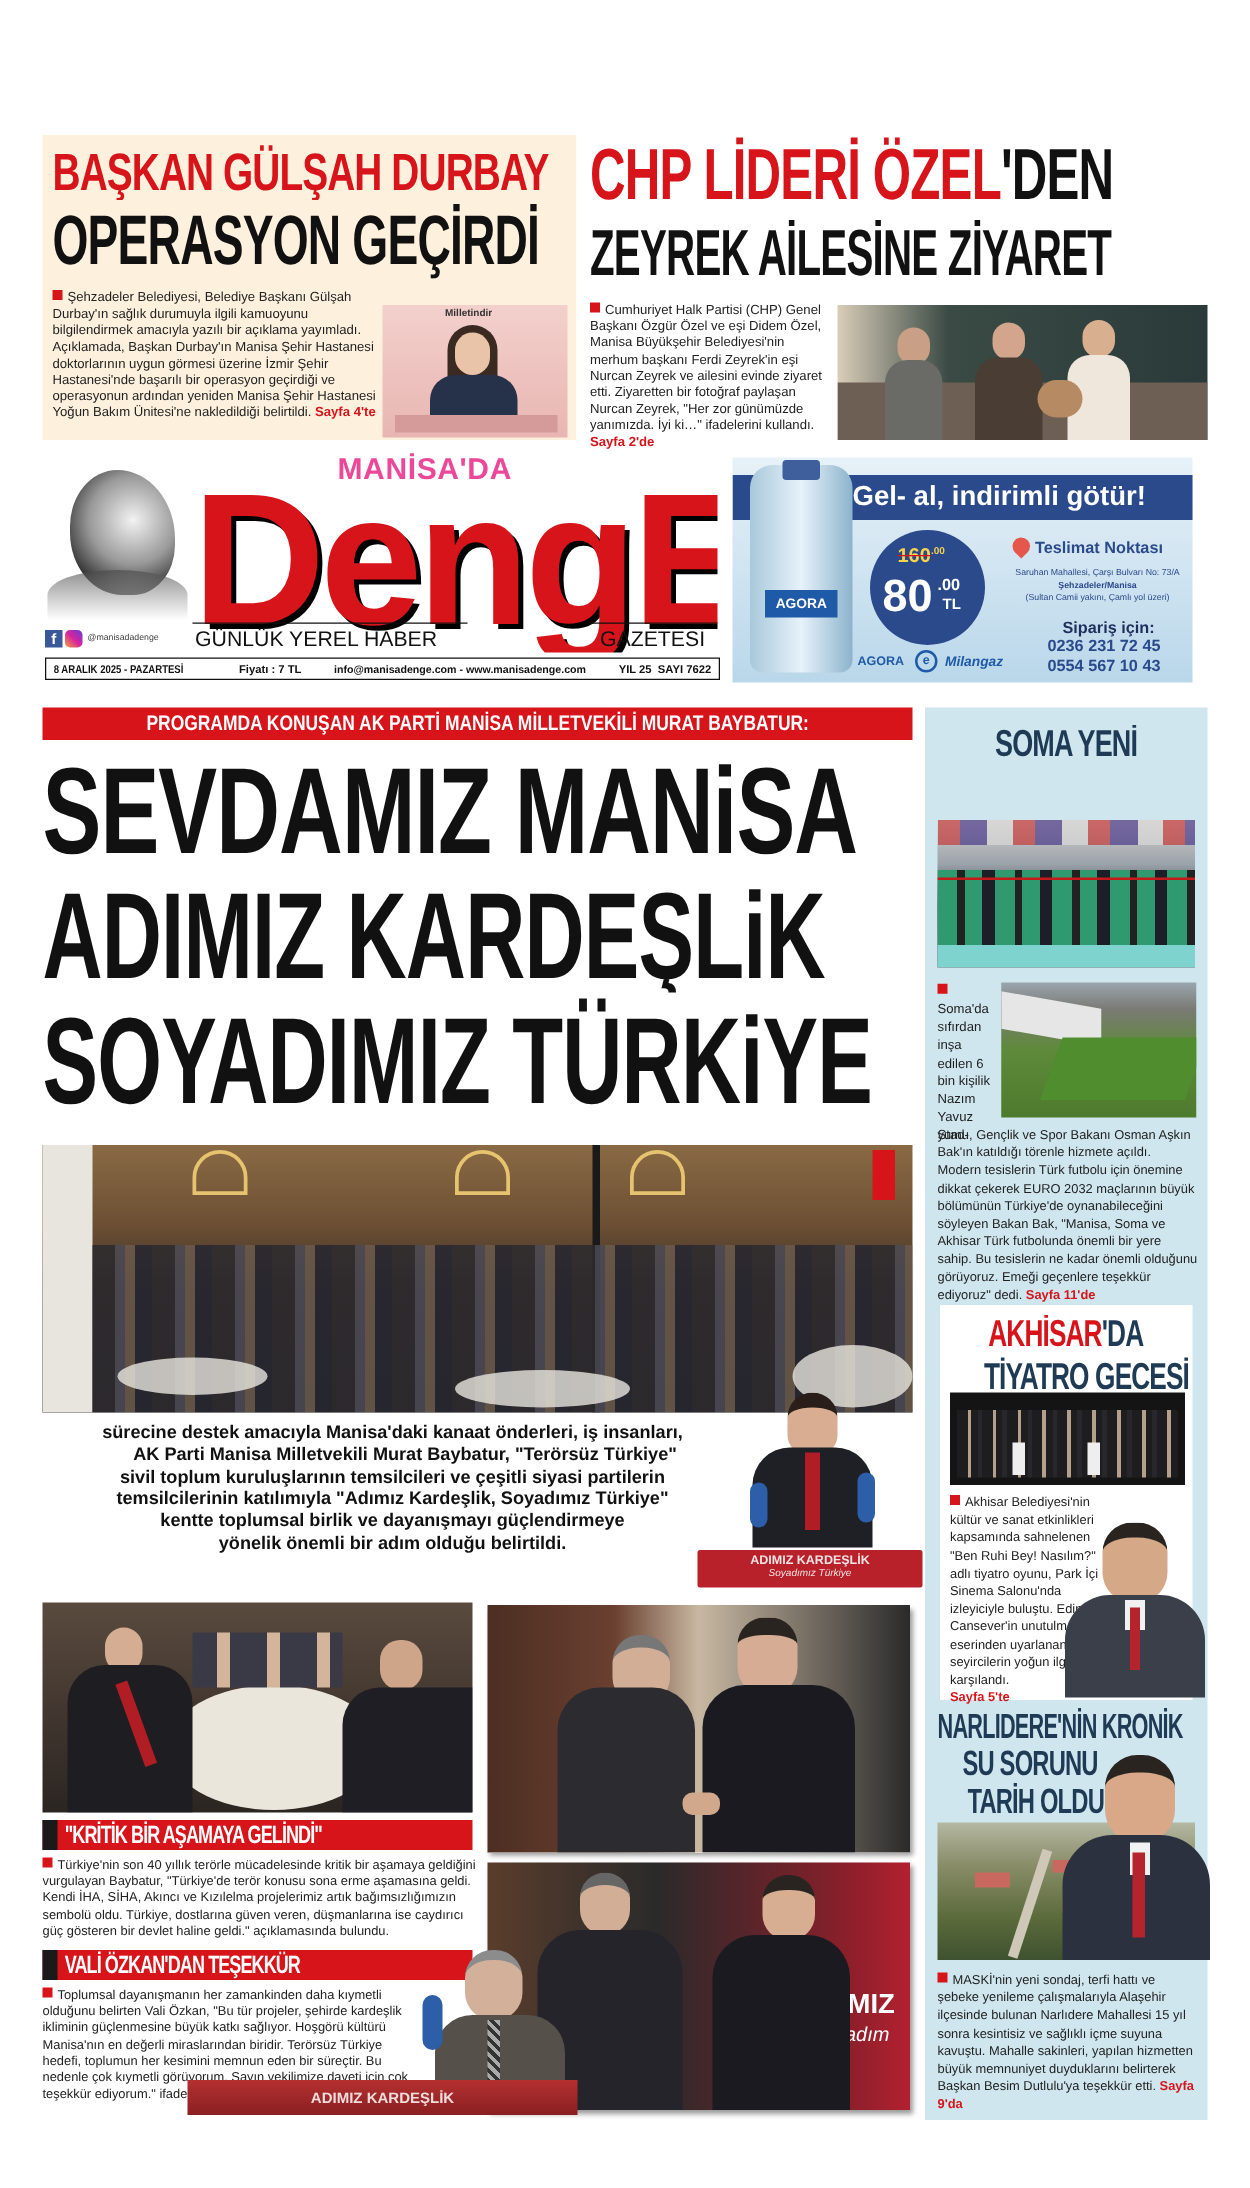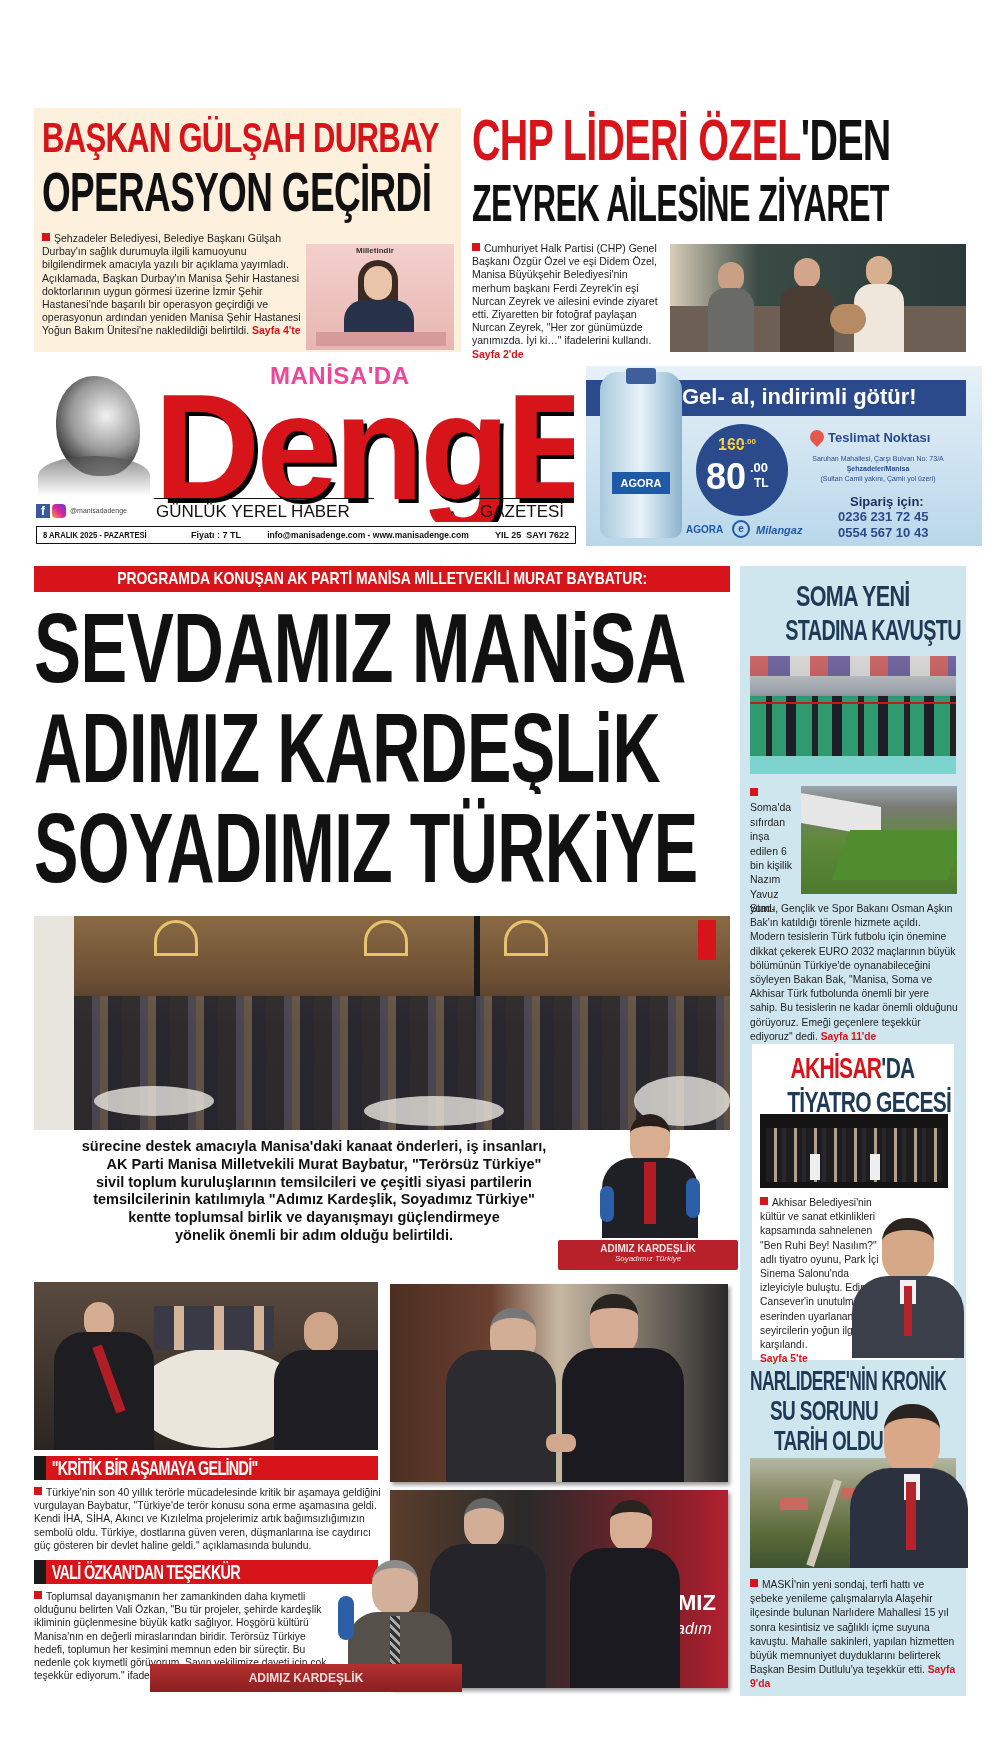--- a/index.html
+++ b/index.html
@@ -84,21 +84,21 @@
   <div class="abs" style="left:446px;top:140px;font-size:17px;color:#111;">GAZETESİ</div>
 
   <div class="abs" style="left:2px;top:164px;width:540px;height:18px;border:1.5px solid #111;display:flex;align-items:center;justify-content:space-between;padding:0 6px;font-size:9px;font-weight:bold;color:#111;">
     <span style="transform:scaleX(0.85);transform-origin:left;display:inline-block;">8 ARALIK 2025 - PAZARTESİ</span>
     <span>Fiyatı : 7 TL</span>
     <span style="font-size:8.5px;">info@manisadenge.com - www.manisadenge.com</span>
     <span><span>YIL 25</span>&nbsp;&nbsp;<span>SAYI 7622</span></span>
   </div>
 </div>
 
-<div class="abs" style="left:586px;top:366px;width:396px;height:180px;background:linear-gradient(180deg,#e7f1f8,#b9d7ea);overflow:hidden;">
+<div class="abs" style="left:586px;top:366px;width:368px;height:180px;background:linear-gradient(180deg,#e7f1f8,#b9d7ea);overflow:hidden;">
   <div class="abs" style="left:0;top:14px;width:380px;height:36px;background:#2b4a8c;"></div>
   <div class="abs" style="left:96px;top:18px;font-size:22px;font-weight:900;color:#fff;">Gel- al, indirimli götür!</div>
 
   <div class="abs" style="left:14px;top:6px;width:82px;height:166px;border-radius:18px 18px 10px 10px;background:linear-gradient(90deg,#a9c8db,#e7f2fa 50%,#8cb3cc);">
     <div class="abs" style="left:26px;top:-4px;width:30px;height:16px;background:#3e5f9c;border-radius:3px;"></div>
     <div class="abs" style="left:12px;top:100px;width:58px;height:22px;background:#1f5aa8;color:#fff;font-size:11px;font-weight:bold;text-align:center;line-height:22px;">AGORA</div>
   </div>
 
   <div class="abs" style="left:110px;top:58px;width:92px;height:92px;border-radius:50%;background:#2b4a8c;color:#fff;">
     <div class="abs" style="left:22px;top:12px;font-size:16px;color:#f7d24b;font-weight:bold;">
@@ -217,23 +217,20 @@
 <div class="abs" style="left:150px;top:1664px;width:312px;height:28px;background:linear-gradient(#b53030,#8a1f22);text-align:center;">
   <span style="font-size:12px;font-weight:bold;color:#f1dcdc;line-height:28px;">ADIMIZ KARDEŞLİK</span>
 </div>
 
 <div class="abs" style="left:740px;top:566px;width:226px;height:1130px;background:#cfe6ef;"></div>
 
 <div class="abs" style="left:740px;top:566px;width:226px;">
   <div style="text-align:center;margin-top:14px;height:30px;overflow:hidden;">
     <span class="cond navy" style="font-size:30px;line-height:32px;transform:scaleX(0.72);transform-origin:center top;">SOMA YENİ</span>
   </div>
-  <div style="text-align:center;margin-top:4px;height:32px;overflow:hidden;">
-    <span class="cond navy" style="font-size:30px;line-height:32px;transform:scaleX(0.66);transform-origin:center top;">STADINA KAVUŞTU</span>
-  </div>
 </div>
 <div class="photo" style="left:750px;top:656px;width:206px;height:118px;background:linear-gradient(180deg,#d7d3cf 0%,#9aa2aa 30%,#2a2a2e 60%,#5a6a6a 100%);">
   <div class="abs" style="left:0;top:0;width:206px;height:20px;background:repeating-linear-gradient(90deg,#c43a3a 0 18px,#4a3a8a 18px 40px,#d8d8d8 40px 60px);opacity:0.7;"></div>
   <div class="abs" style="left:0;top:40px;width:206px;height:60px;background:repeating-linear-gradient(90deg,#2f9a70 0 16px,#222 16px 22px,#2f9a70 22px 36px,#1e1e28 36px 46px);"></div>
   <div class="abs" style="left:0;top:46px;width:206px;height:2px;background:#c51a1a;"></div>
   <div class="abs" style="left:0;top:100px;width:206px;height:18px;background:#7fd3cf;"></div>
 </div>
 <div class="photo" style="left:801px;top:786px;width:156px;height:108px;background:linear-gradient(180deg,#9aa5ae 0%,#7a7a74 20%,#5e8a3a 50%,#4d7a2c 100%);">
   <div class="abs" style="left:0;top:14px;width:80px;height:30px;background:#e6e6e6;transform:skewY(10deg);"></div>
   <div class="abs" style="left:40px;top:44px;width:116px;height:50px;background:#4f8d2e;transform:skewX(-20deg);"></div>

